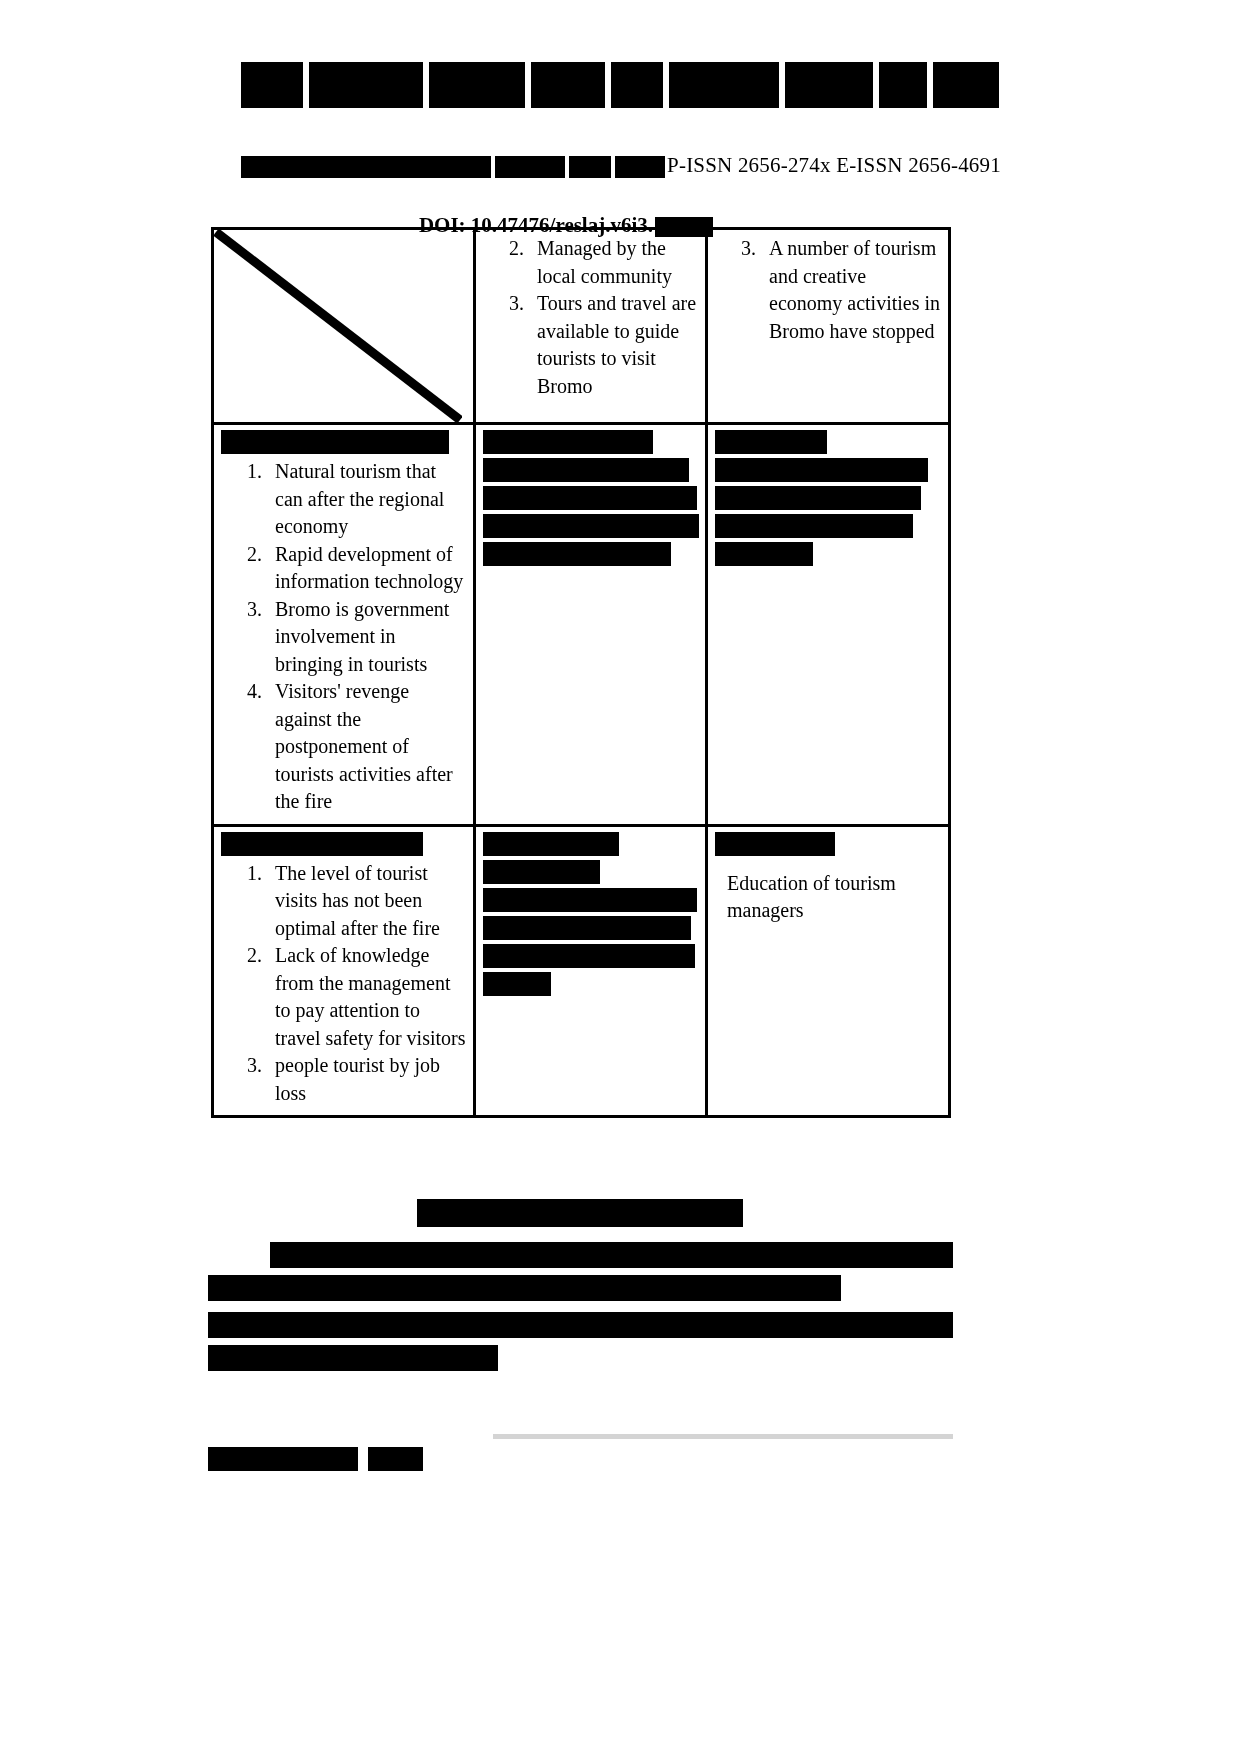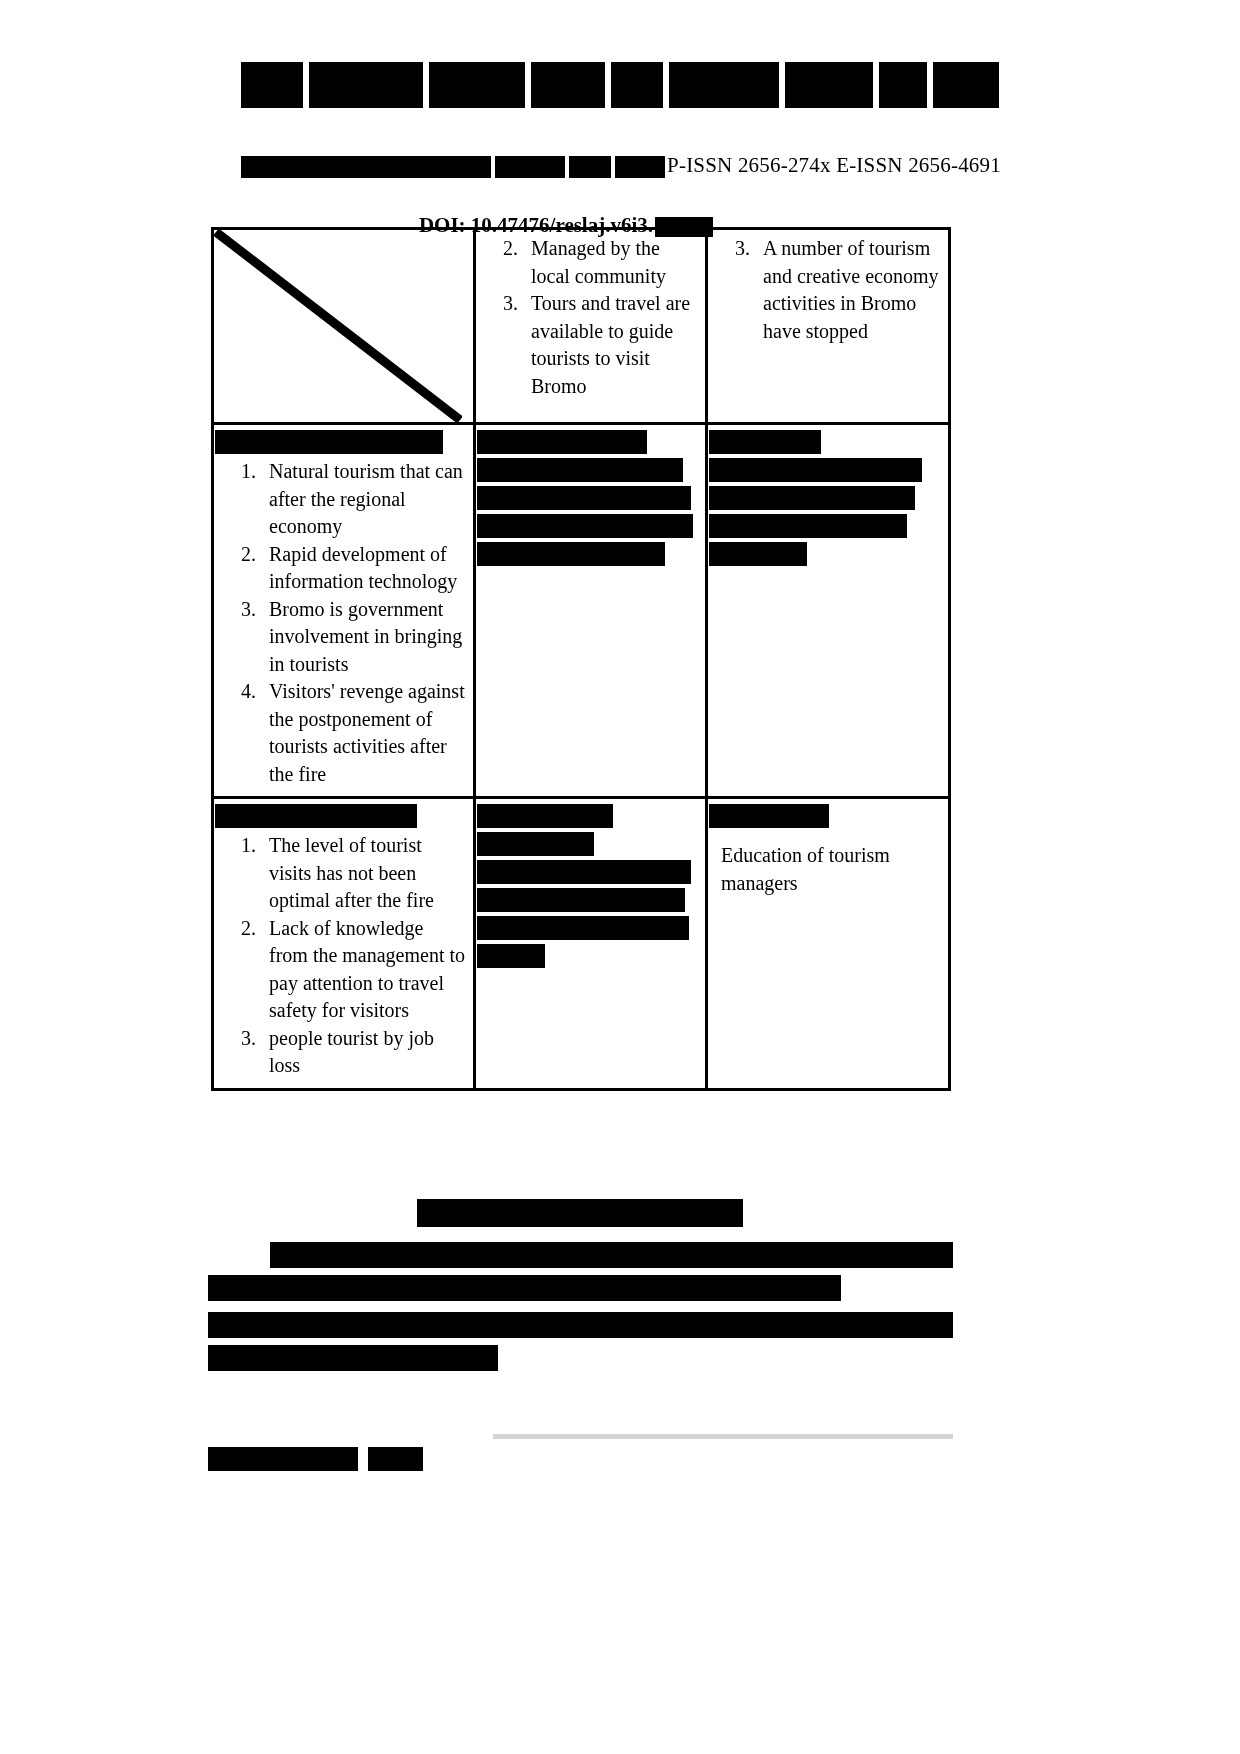--- a/index.html
+++ b/index.html
@@ -96,21 +96,21 @@
     top: 227px;
     width: 737px;
     border-collapse: collapse;
     table-layout: fixed;
     font-size: 20px;
     line-height: 27.5px;
   }
   #swot-table td {
     border: 3px solid #000000;
     vertical-align: top;
-    padding: 5px 7px 8px 1px;
+    padding: 5px 7px 8px 7px;
   }
   .col-a { width: 262px; }
   .col-b { width: 232px; }
   .col-c { width: 243px; }
 
   .cell-head {
     position: relative;
     margin: 0 0 2px 0;
     height: 26px;
   }

